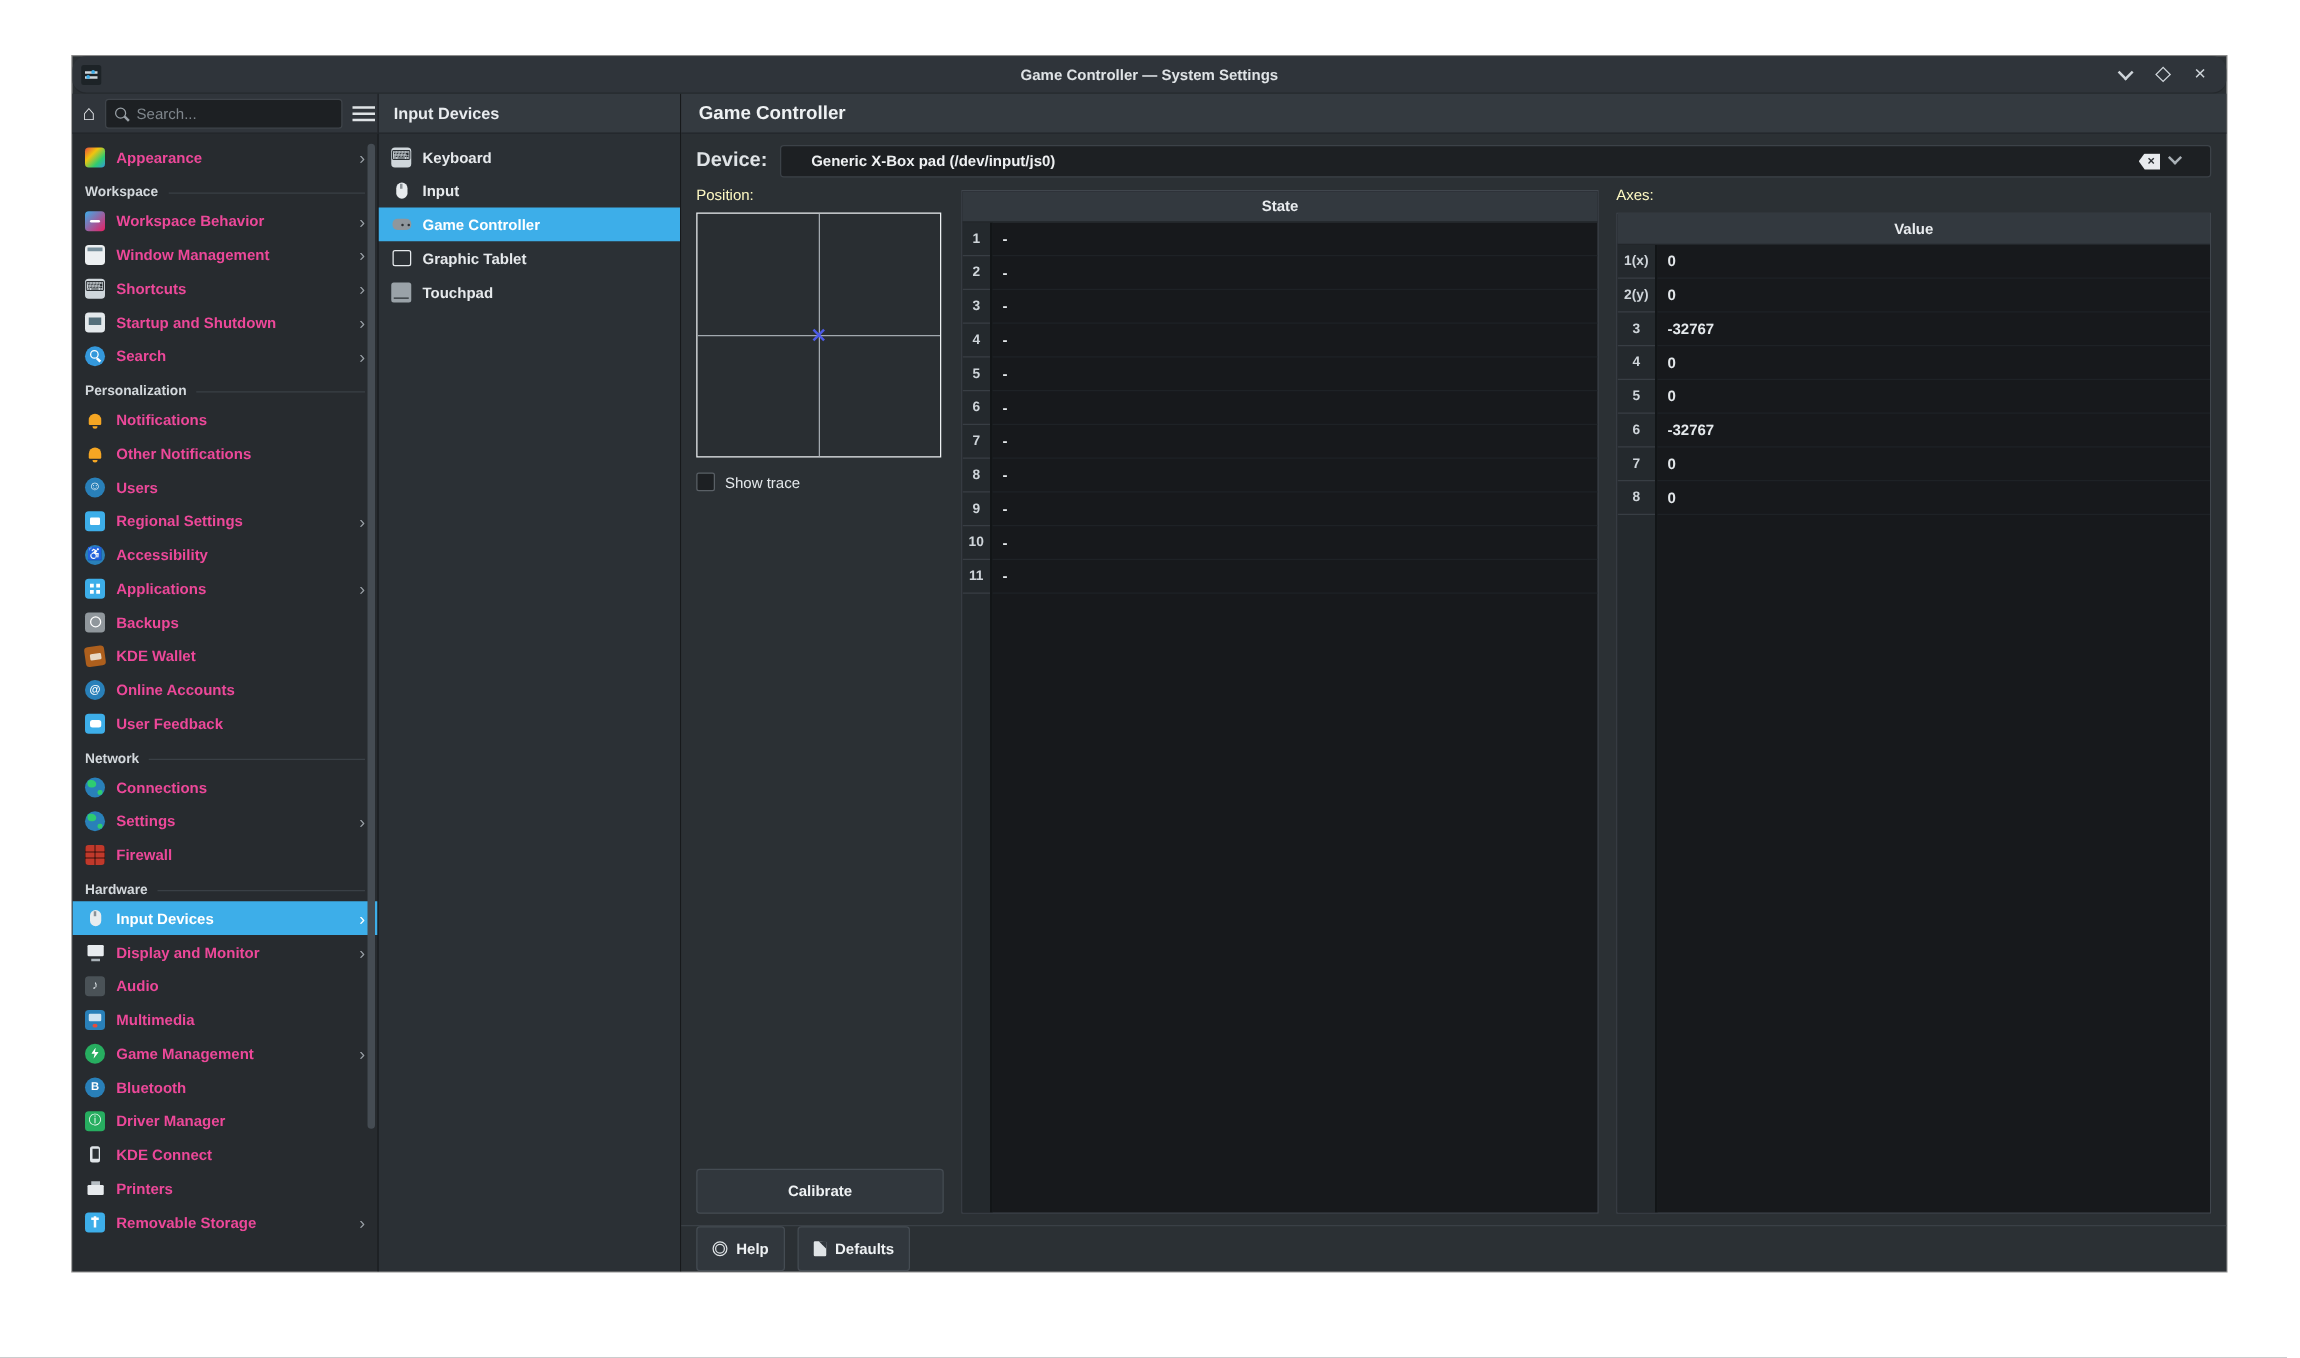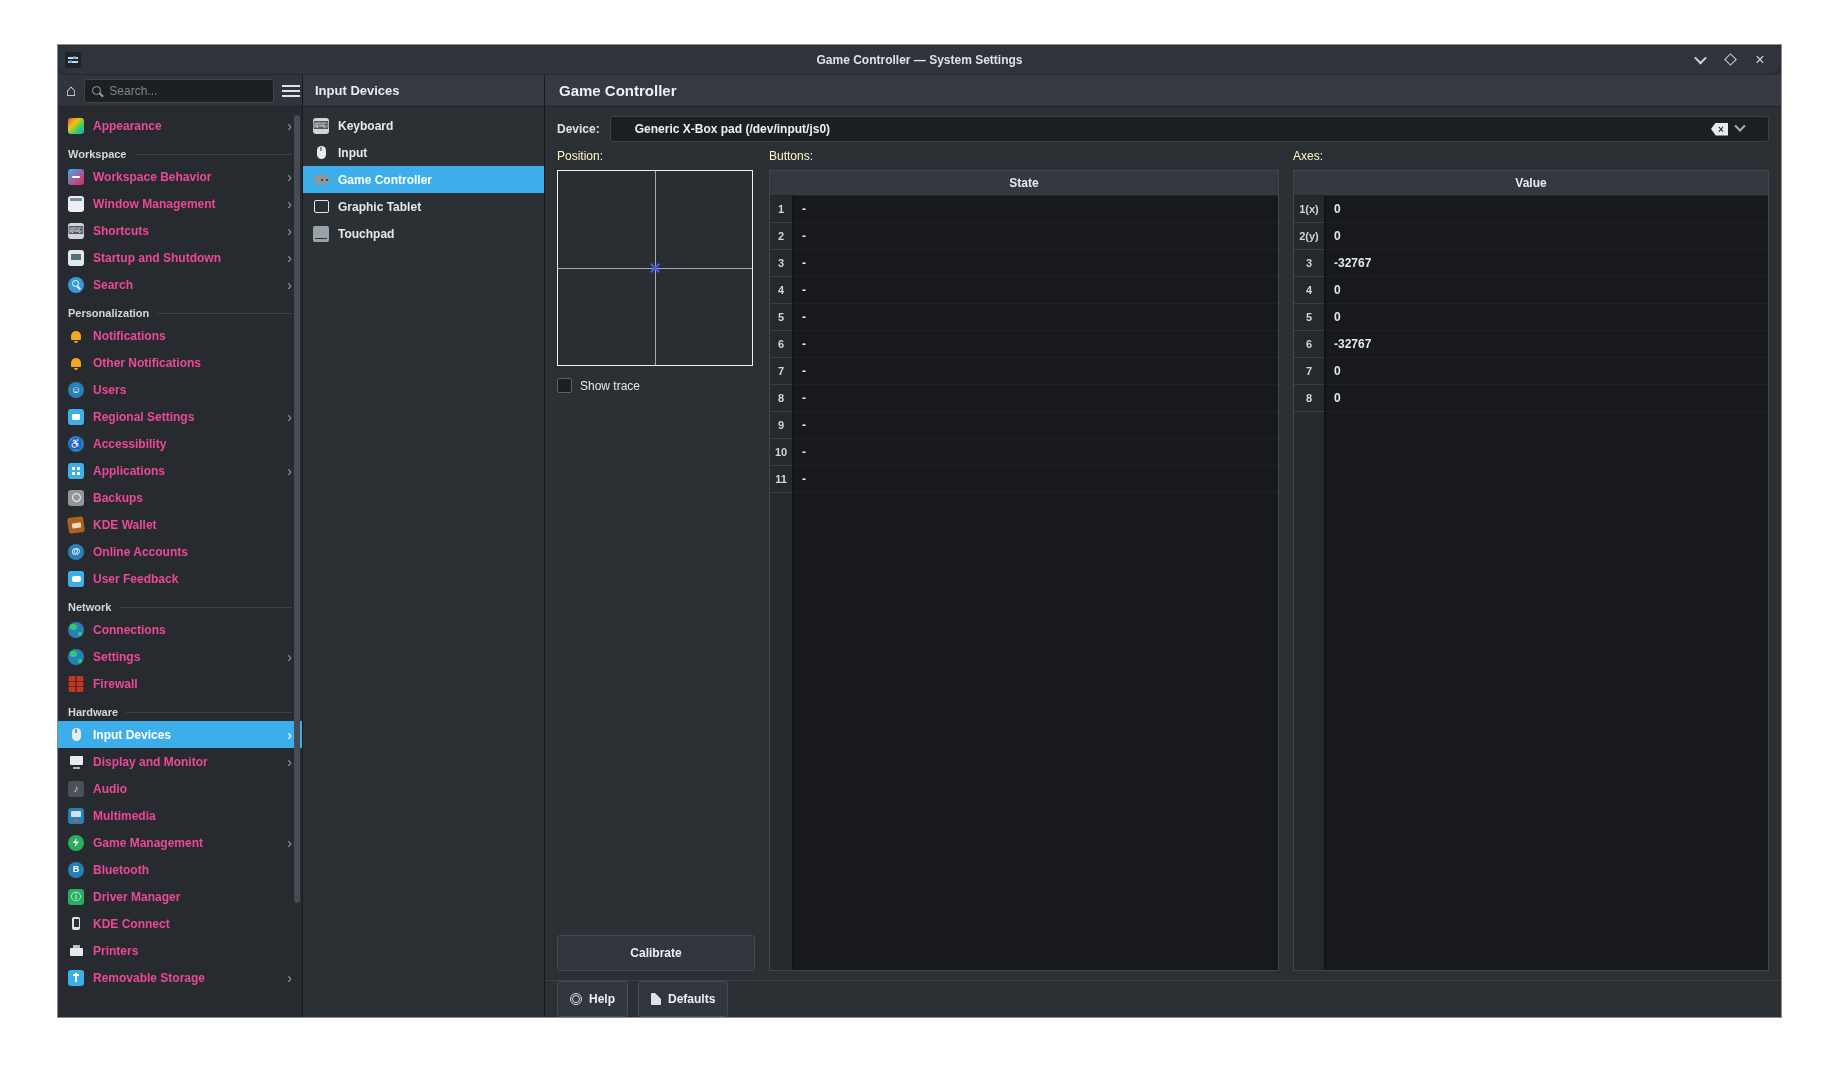--- a/index.html
+++ b/index.html
@@ -139,21 +139,21 @@
   .miditem .lbl{flex:1;font-weight:600;color:#e6e9ec;}
   .miditem.sel{background:#3daee9;}
   .miditem.sel .lbl{color:#fff;}
 
   
   .main{flex:1;display:flex;flex-direction:column;background:#2b3034;min-width:0;}
   .mainhead{height:32px;flex:0 0 32px;background:#343a40;border-bottom:1px solid #212529;display:flex;align-items:center;
     padding:0 14px;font-size:15px;font-weight:700;color:#eef1f3;}
   .maincontent{flex:1;display:flex;flex-direction:column;padding:9px 12px 0 12px;min-height:0;}
   .devicerow{display:flex;align-items:center;gap:10px;height:26px;flex:0 0 26px;margin-bottom:7px;}
-  .flabel{font-weight:600;color:#dfe3e6;font-size:12px;}
+  .flabel{font-weight:600;color:#dfe3e6;font-size:16px;}
   .combobox{flex:1;height:26px;background:#1d2023;border:1px solid #3c4248;border-radius:3px;display:flex;
     align-items:center;padding:0 24px;gap:8px;cursor:pointer;}
   .combobox .cv{flex:1;font-weight:600;color:#eef0f2;white-space:nowrap;overflow:hidden;}
   .clearicon{width:17px;height:13px;background:#e8ebee;clip-path:polygon(28% 0,100% 0,100% 100%,28% 100%,0 50%);
     display:flex;align-items:center;justify-content:center;color:#2b3034;font-size:10px;font-weight:700;cursor:pointer;}
   .clearicon::after{content:"\00D7";margin-left:3px;}
   .combochev{width:8px;height:8px;border-right:2px solid #aab1b7;border-bottom:2px solid #aab1b7;
     transform:rotate(45deg) translate(-2px,-2px);}
 
   .cols{flex:1;display:flex;gap:14px;min-height:0;}
@@ -430,21 +430,20 @@
             </div>
             <div class="tracerow">
               <span class="checkbox"></span>
               <span class="tracelabel">Show trace</span>
             </div>
             <div class="spacer"></div>
             <div class="btn calibrate">Calibrate</div>
           </div>
 
           <div class="col2">
-            <div class="collabel">Buttons:</div>
             <div class="tbl">
               <div class="thead">State</div>
               <div class="tbody">
                 <div class="vstrip">
                   <div class="vh">1</div>
                   <div class="vh">2</div>
                   <div class="vh">3</div>
                   <div class="vh">4</div>
                   <div class="vh">5</div>
                   <div class="vh">6</div>

